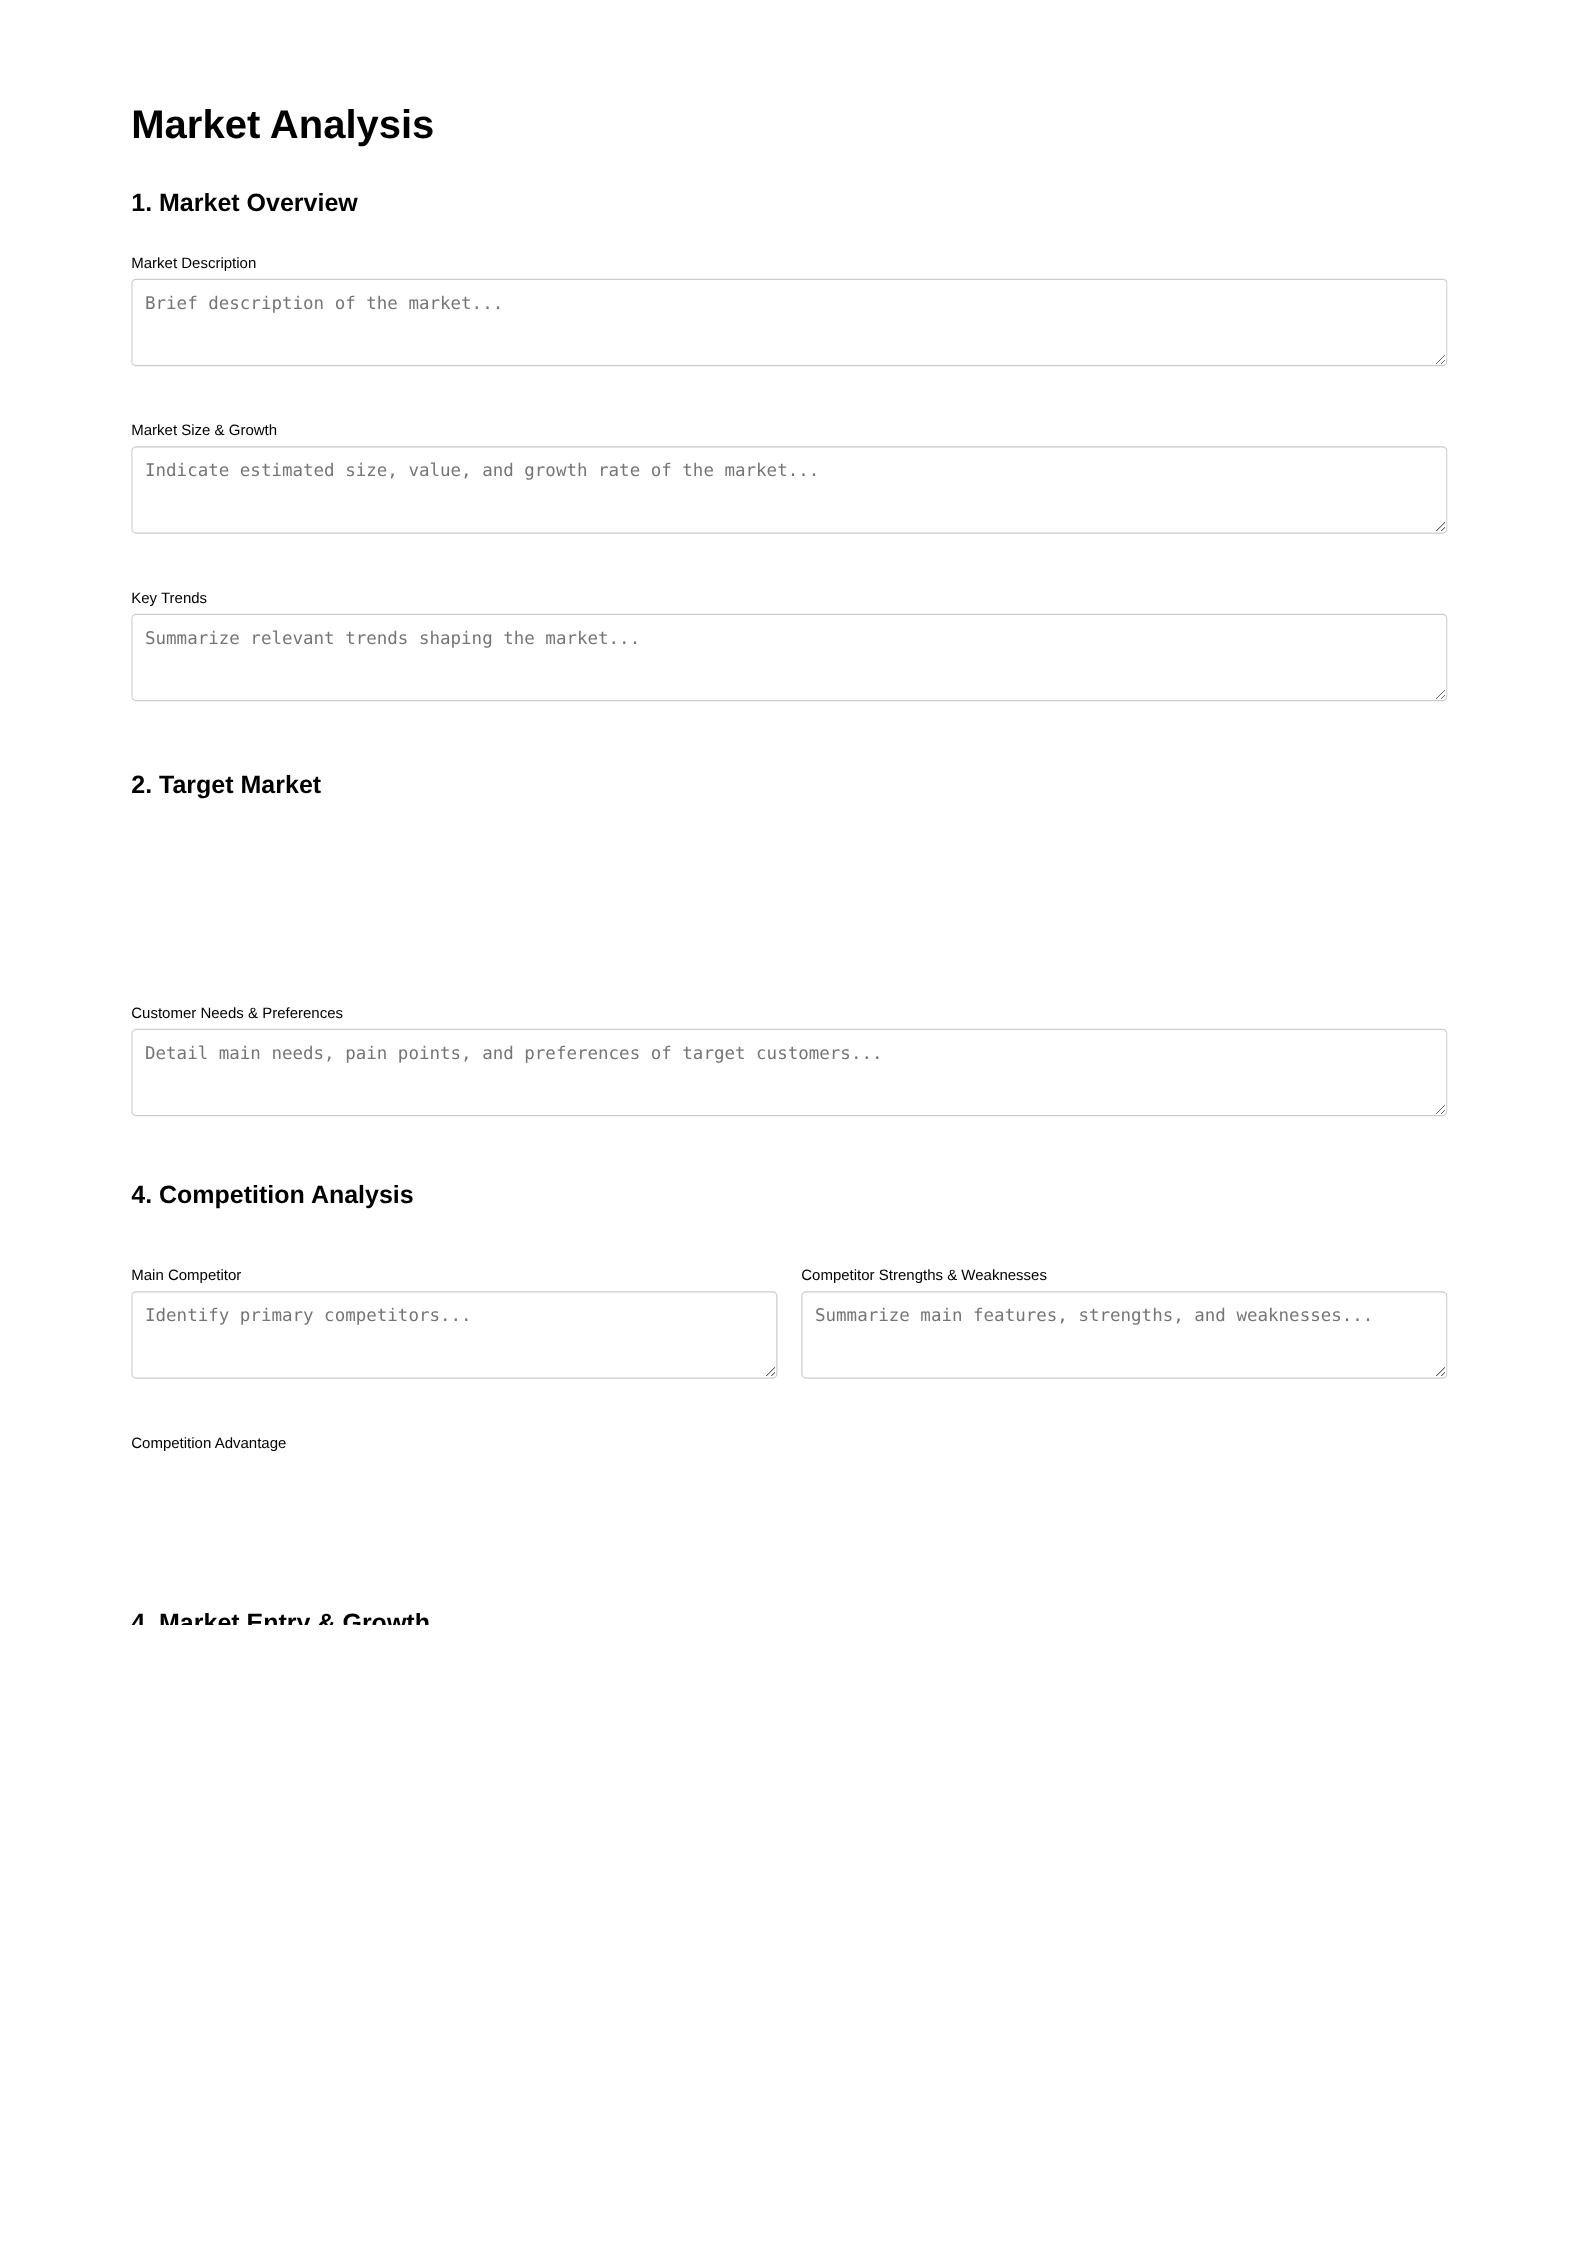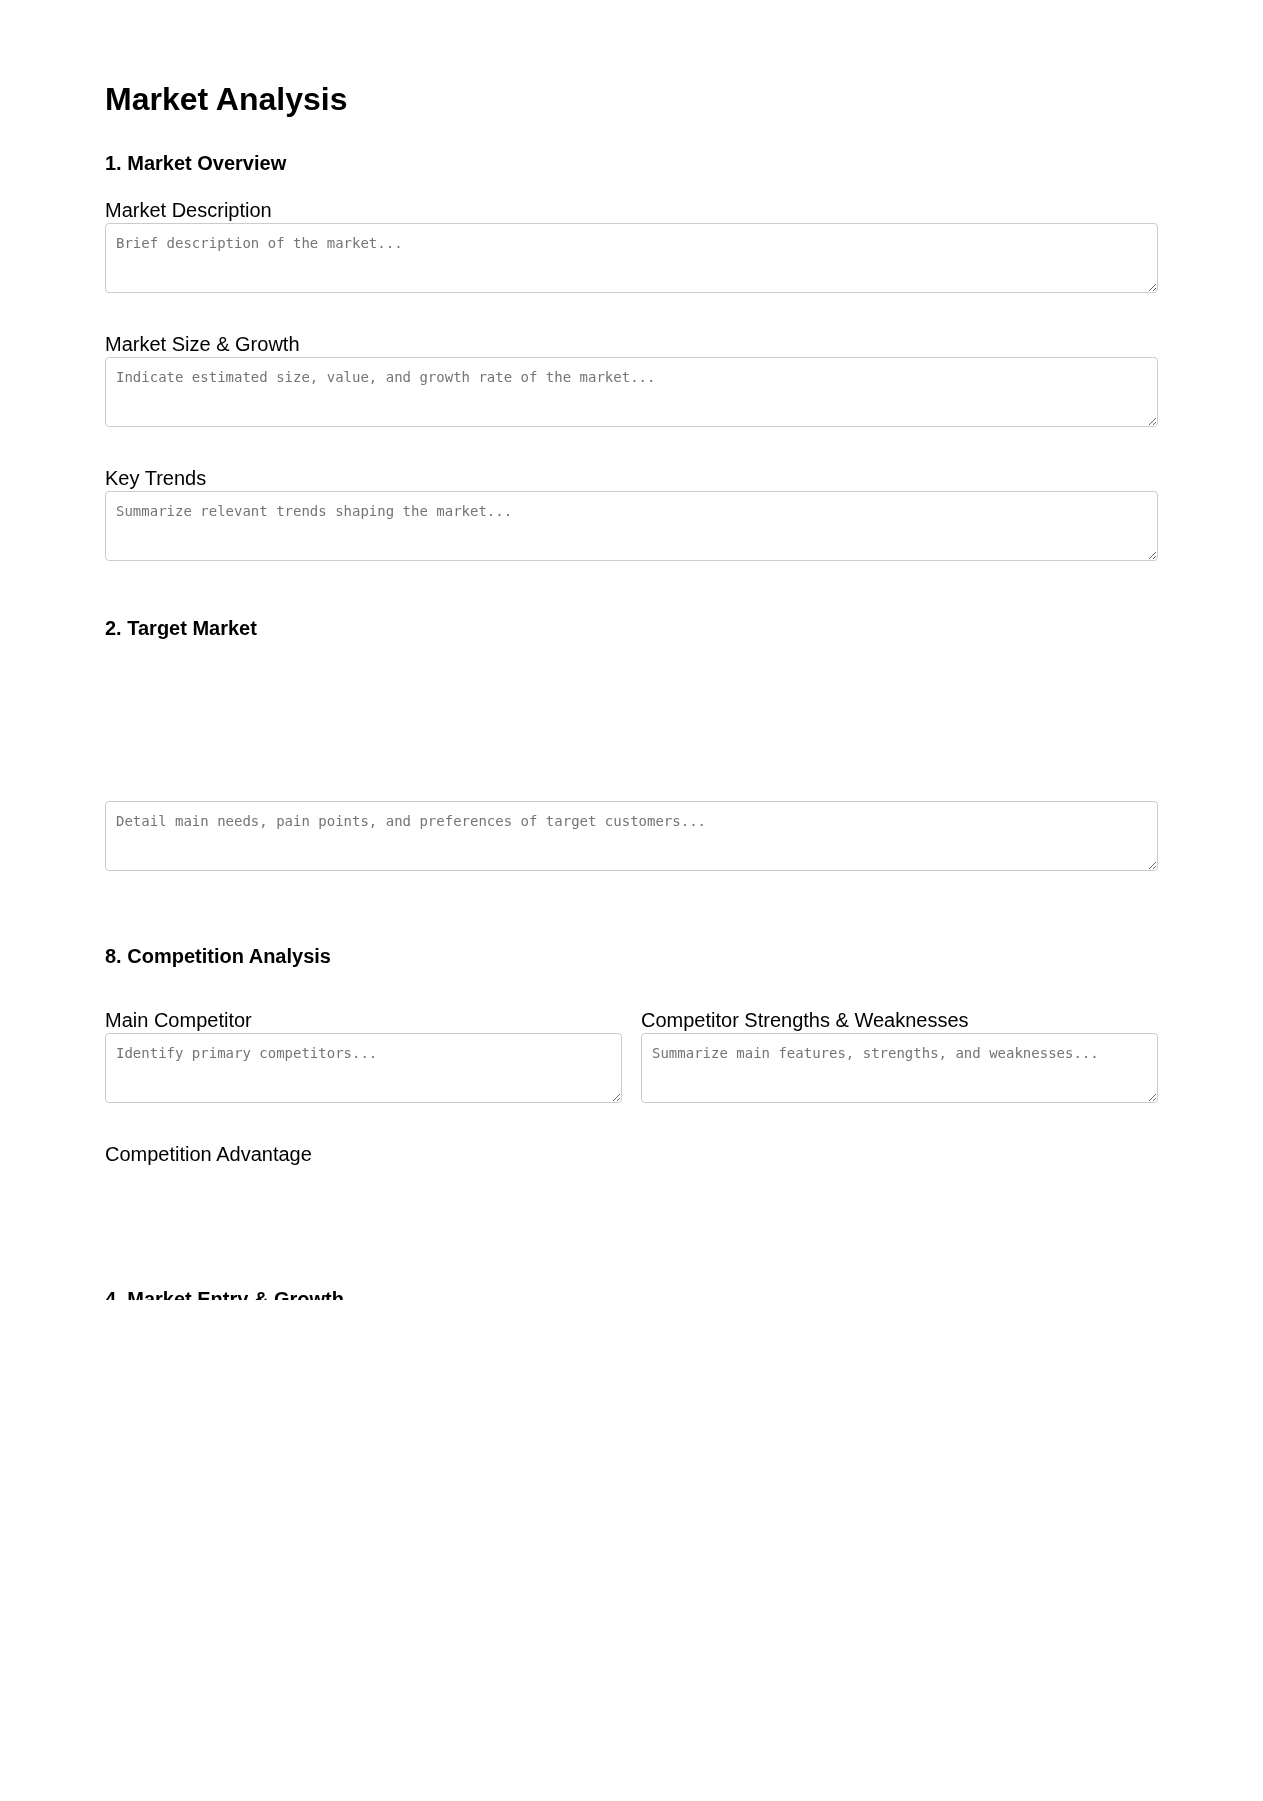--- a/index.html
+++ b/index.html
@@ -45,21 +45,21 @@
     font-weight: bold;
   }
   .field {
     position: absolute;
     left: 0;
   }
   .field.full { width: 1053px; }
   .field.half { width: 517px; }
   .field-label {
     display: block;
-    font-size: 20px;
+    font-size: 12px;
     line-height: 18px;
     height: 18px;
     margin-bottom: 4px;
     color: #000;
   }
   .field textarea {
     display: block;
     box-sizing: border-box;
     width: 100%;
     height: 70px;
@@ -102,24 +102,25 @@
 
     <div class="field full" style="top:469px;">
       <label class="field-label">Key Trends</label>
       <textarea placeholder="Summarize relevant trends shaping the market..." style=""></textarea>
     </div>
 
     <h2 class="section-title" style="top:613px;">2. Target Market</h2>
 
 
     <div class="field full" style="top:801px;">
+      <label class="field-label">Customer Needs &amp; Preferences</label>
       <textarea placeholder="Detail main needs, pain points, and preferences of target customers..." style=""></textarea>
     </div>
 
-    <h2 class="section-title" style="top:941px;">8. Competition Analysis</h2>
+    <h2 class="section-title" style="top:941px;">4. Competition Analysis</h2>
 
     <div class="field half" style="top:1011px; left:0;">
       <label class="field-label">Main Competitor</label>
       <textarea placeholder="Identify primary competitors..." style=""></textarea>
     </div>
 
     <div class="field half" style="top:1011px; left:536px;">
       <label class="field-label">Competitor Strengths &amp; Weaknesses</label>
       <textarea placeholder="Summarize main features, strengths, and weaknesses..." style=""></textarea>
     </div>

